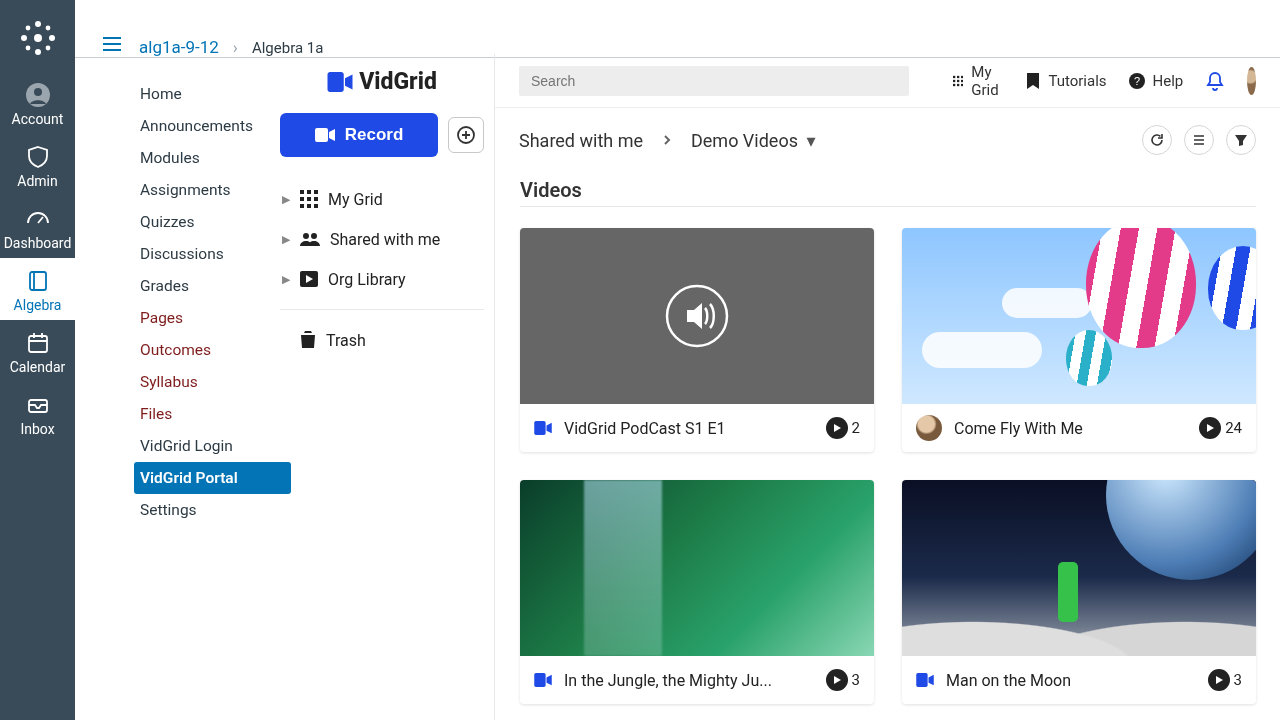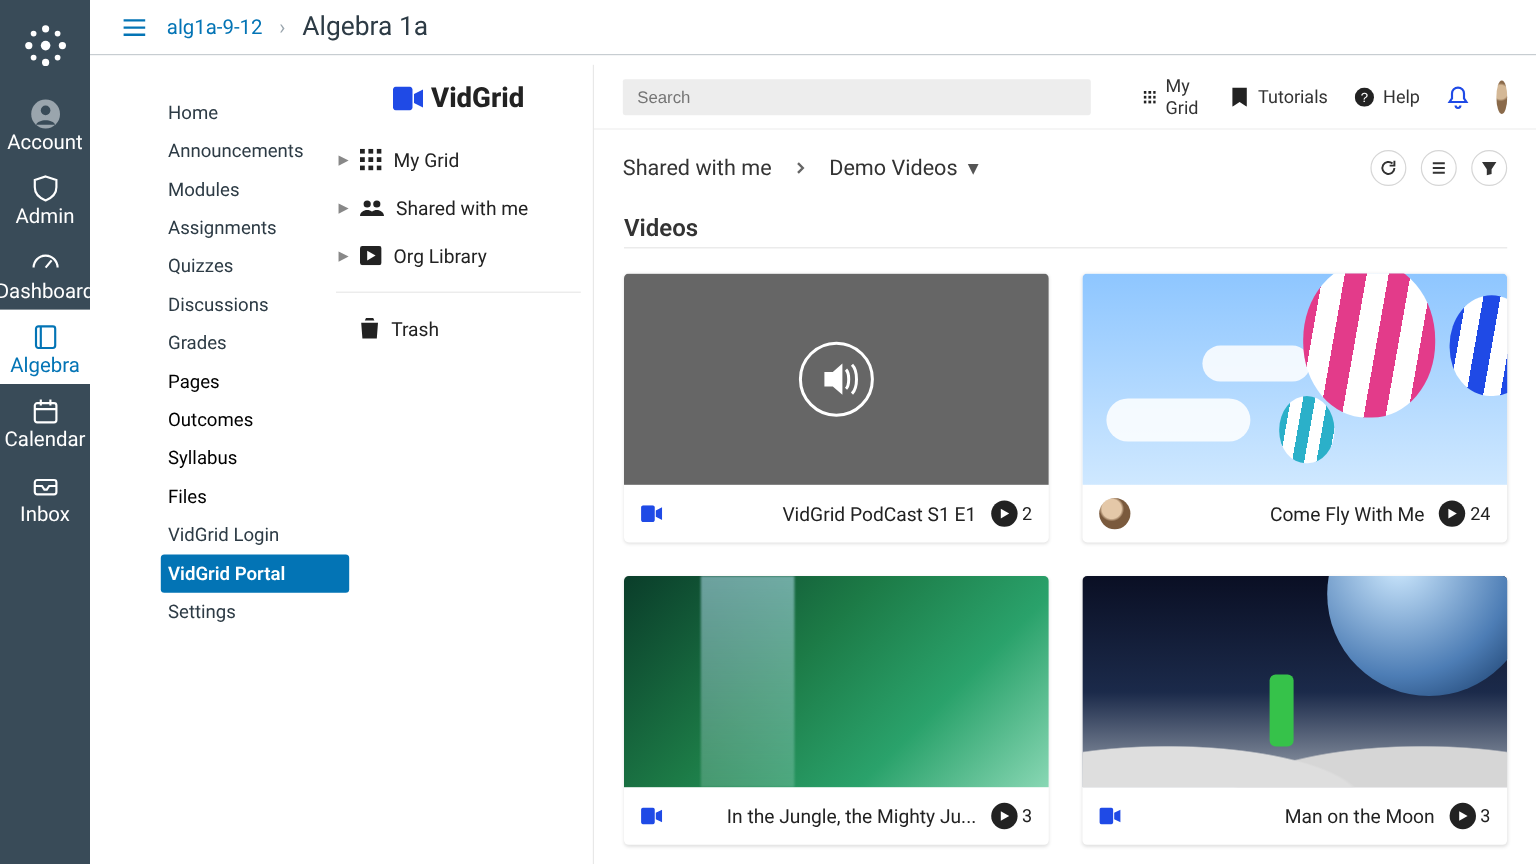--- a/index.html
+++ b/index.html
@@ -2,36 +2,36 @@
 <html><head>
 <meta charset="utf-8">
 <style>
   * { box-sizing: border-box; margin: 0; padding: 0; }
   html, body { width: 1280px; height: 720px; font-family: -apple-system, BlinkMacSystemFont, "Segoe UI", Roboto, "Helvetica Neue", Arial, sans-serif; overflow: hidden; background:#fff; color:#2d3b45; }
   a { text-decoration: none; }
 
   
   .global-nav { position:absolute; left:0; top:0; width:75px; height:720px; background:#394b58; display:flex; flex-direction:column; align-items:center; }
   .global-nav .logo { width:40px; height:40px; margin-top:18px; margin-bottom:14px; }
-  .gn-item { width:75px; padding:10px 0 8px 0; display:flex; flex-direction:column; align-items:center; color:#fff; cursor:pointer; font-size:17px; line-height:14px; }
+  .gn-item { width:75px; padding:10px 0 8px 0; display:flex; flex-direction:column; align-items:center; color:#fff; cursor:pointer; font-size:14px; line-height:14px; }
   .gn-item.active { background:#fff; color:#0374b5; }
   .gn-item svg, .gn-item .icon-shell { width:26px; height:26px; margin-bottom:4px; }
   .gn-label { }
 
   
-  .crumbs { position:absolute; left:75px; top:0; right:0; height:46px; border-bottom:1px solid #c7cdd1; display:flex; align-items:center; padding-left:24px; gap:14px; color:#2d3b45; }
+  .crumbs { position:absolute; left:75px; top:0; right:0; height:58px; border-bottom:1px solid #c7cdd1; display:flex; align-items:flex-end; padding-left:24px; gap:14px; color:#2d3b45; }
   .hamburger { width:26px; height:26px; display:flex; align-items:center; justify-content:center; color:#0374b5; cursor:pointer; }
   .crumb-link { color:#0374b5; font-size:17px; cursor:pointer; }
   .crumb-sep { color:#9aa5ad; font-size:17px; }
-  .crumb-here { color:#2d3b45; font-size:22px; }
+  .crumb-here { color:#2d3b45; font-size:15px; }
 
   
   .course-nav { position:absolute; left:75px; top:54px; width:195px; height:666px; padding:24px 14px 0 24px;margin-left:35px; }
   .course-nav a { display:block; font-size:15.5px; line-height:32px; color:#0374b5; cursor:pointer; padding:0 6px; border-radius:3px; }
-  .course-nav a.muted { color:#000000; }
+  .course-nav a.muted { color:#7f1d1d; }
   .course-nav a.text { color:#2d3b45; }
   .course-nav a.active { background:#0374b5; color:#fff; font-weight:600; }
 
   
   .vid-nav { position:absolute; left:270px; top:54px; width:225px; height:666px; border-right:1px solid #e8e8e8; padding-top:14px; }
   .vid-logo { display:flex; align-items:center; justify-content:center; gap:6px; font-weight:800; font-size:23px; color:#222; margin-bottom:18px; }
   .record-row { display:flex; align-items:center; gap:10px; padding:0 10px; margin-bottom:22px; }
   .record-btn { flex:1; height:44px; background:#1f4ae6; color:#fff; border:none; border-radius:6px; font-size:17px; font-weight:600; display:flex; align-items:center; justify-content:center; gap:10px; cursor:pointer; }
   .circle-btn { width:36px; height:36px; border:1px solid #c8c8c8; border-radius:6px; display:flex; align-items:center; justify-content:center; cursor:pointer; color:#333; }
   .vid-tree { padding:0 6px; }
@@ -59,21 +59,21 @@
   .section-title { position:absolute; left:520px; top:178px; font-size:20px; font-weight:600; color:#333; }
   .title-rule { position:absolute; left:520px; right:24px; top:206px; border-top:1px solid #e6e6e6; }
 
   .cards { position:absolute; left:520px; top:228px; right:24px; display:grid; grid-template-columns: 1fr 1fr; gap:28px 28px; }
   .card { border-radius:4px; background:#fff; box-shadow:0 1px 3px rgba(0,0,0,.12); overflow:hidden; }
   .thumb { height:176px; display:flex; align-items:center; justify-content:center; position:relative; }
   .thumb-audio { background:#666; color:#fff; }
   .thumb-balloon { background:linear-gradient(#8ec6ff, #cfe8ff); }
   .thumb-jungle { background:linear-gradient(135deg,#0a3d2a,#1c7a46 40%,#2aa26b 70%,#89d7b4); }
   .thumb-moon  { background:linear-gradient(#0a0f24,#1b2a4a 55%,#9ea6b1); }
-  .card-foot { height:48px; display:flex; align-items:center; gap:12px; padding:12px 14px; font-size:16px; color:#222;text-align:right; }
+  .card-foot { height:48px; display:flex; align-items:center; gap:12px; padding:12px 14px; font-size:16px; color:#222; }
   .foot-title { flex:1; white-space:nowrap; overflow:hidden; text-overflow:ellipsis; }
   .play-pill { display:flex; align-items:center; gap:4px; color:#222; font-size:15px; }
   .play-circle { width:22px; height:22px; border-radius:50%; background:#222; display:flex; align-items:center; justify-content:center; color:#fff; }
   .play-circle svg { width:10px; height:10px; }
   .small-avatar { width:26px; height:26px; border-radius:50%; background:radial-gradient(circle at 40% 35%, #e4c8a8 0 35%, #7a5a3d 45% 100%); }
   .small-logo { width:18px; height:14px; }
 
   
   .balloon { position:absolute; border-radius:50% 50% 48% 48%; }
   .b1 { width:110px; height:130px; right:60px; top:-10px; background:repeating-linear-gradient(100deg,#e33b8a 0 18px,#fff 18px 36px); }
@@ -184,20 +184,34 @@
   <a class="text">Settings</a>
 </div>
 
 <div class="vid-nav">
   <div class="vid-logo">
     <svg class="small-logo" viewBox="0 0 20 16" style="width:26px;height:20px">
         <path fill="#1f4ae6" d="M0 2c0-1 1-2 2-2h9c1 0 2 1 2 2v12c0 1-1 2-2 2H2c-1 0-2-1-2-2V2zm14 3l6-3v12l-6-3V5z"></path>
       </svg>
     <span>VidGrid</span>
   </div>
+  <div class="record-row">
+    <button class="record-btn">
+      <svg width="20" height="14" viewBox="0 0 20 14">
+          <path fill="#fff" d="M0 2a2 2 0 0 1 2-2h9a2 2 0 0 1 2 2v10a2 2 0 0 1-2 2H2a2 2 0 0 1-2-2V2zm14 2l6-3v12l-6-3V4z"></path>
+        </svg>
+      <span>Record</span>
+    </button>
+    <div class="circle-btn">
+      <svg width="20" height="20" viewBox="0 0 20 20" fill="none" stroke="#333" stroke-width="1.8">
+          <circle cx="10" cy="10" r="8"></circle>
+          <path d="M10 6v8M6 10h8"></path>
+        </svg>
+    </div>
+  </div>
   <div class="vid-tree">
     <div class="tree-item">
       <span class="tree-caret">▶</span>
       <svg width="18" height="18" viewBox="0 0 18 18" fill="#222">
           <rect width="4" height="4"></rect>
           <rect x="7" width="4" height="4"></rect>
           <rect x="14" width="4" height="4"></rect>
           <rect y="7" width="4" height="4"></rect>
           <rect x="7" y="7" width="4" height="4"></rect>
           <rect x="14" y="7" width="4" height="4"></rect>

